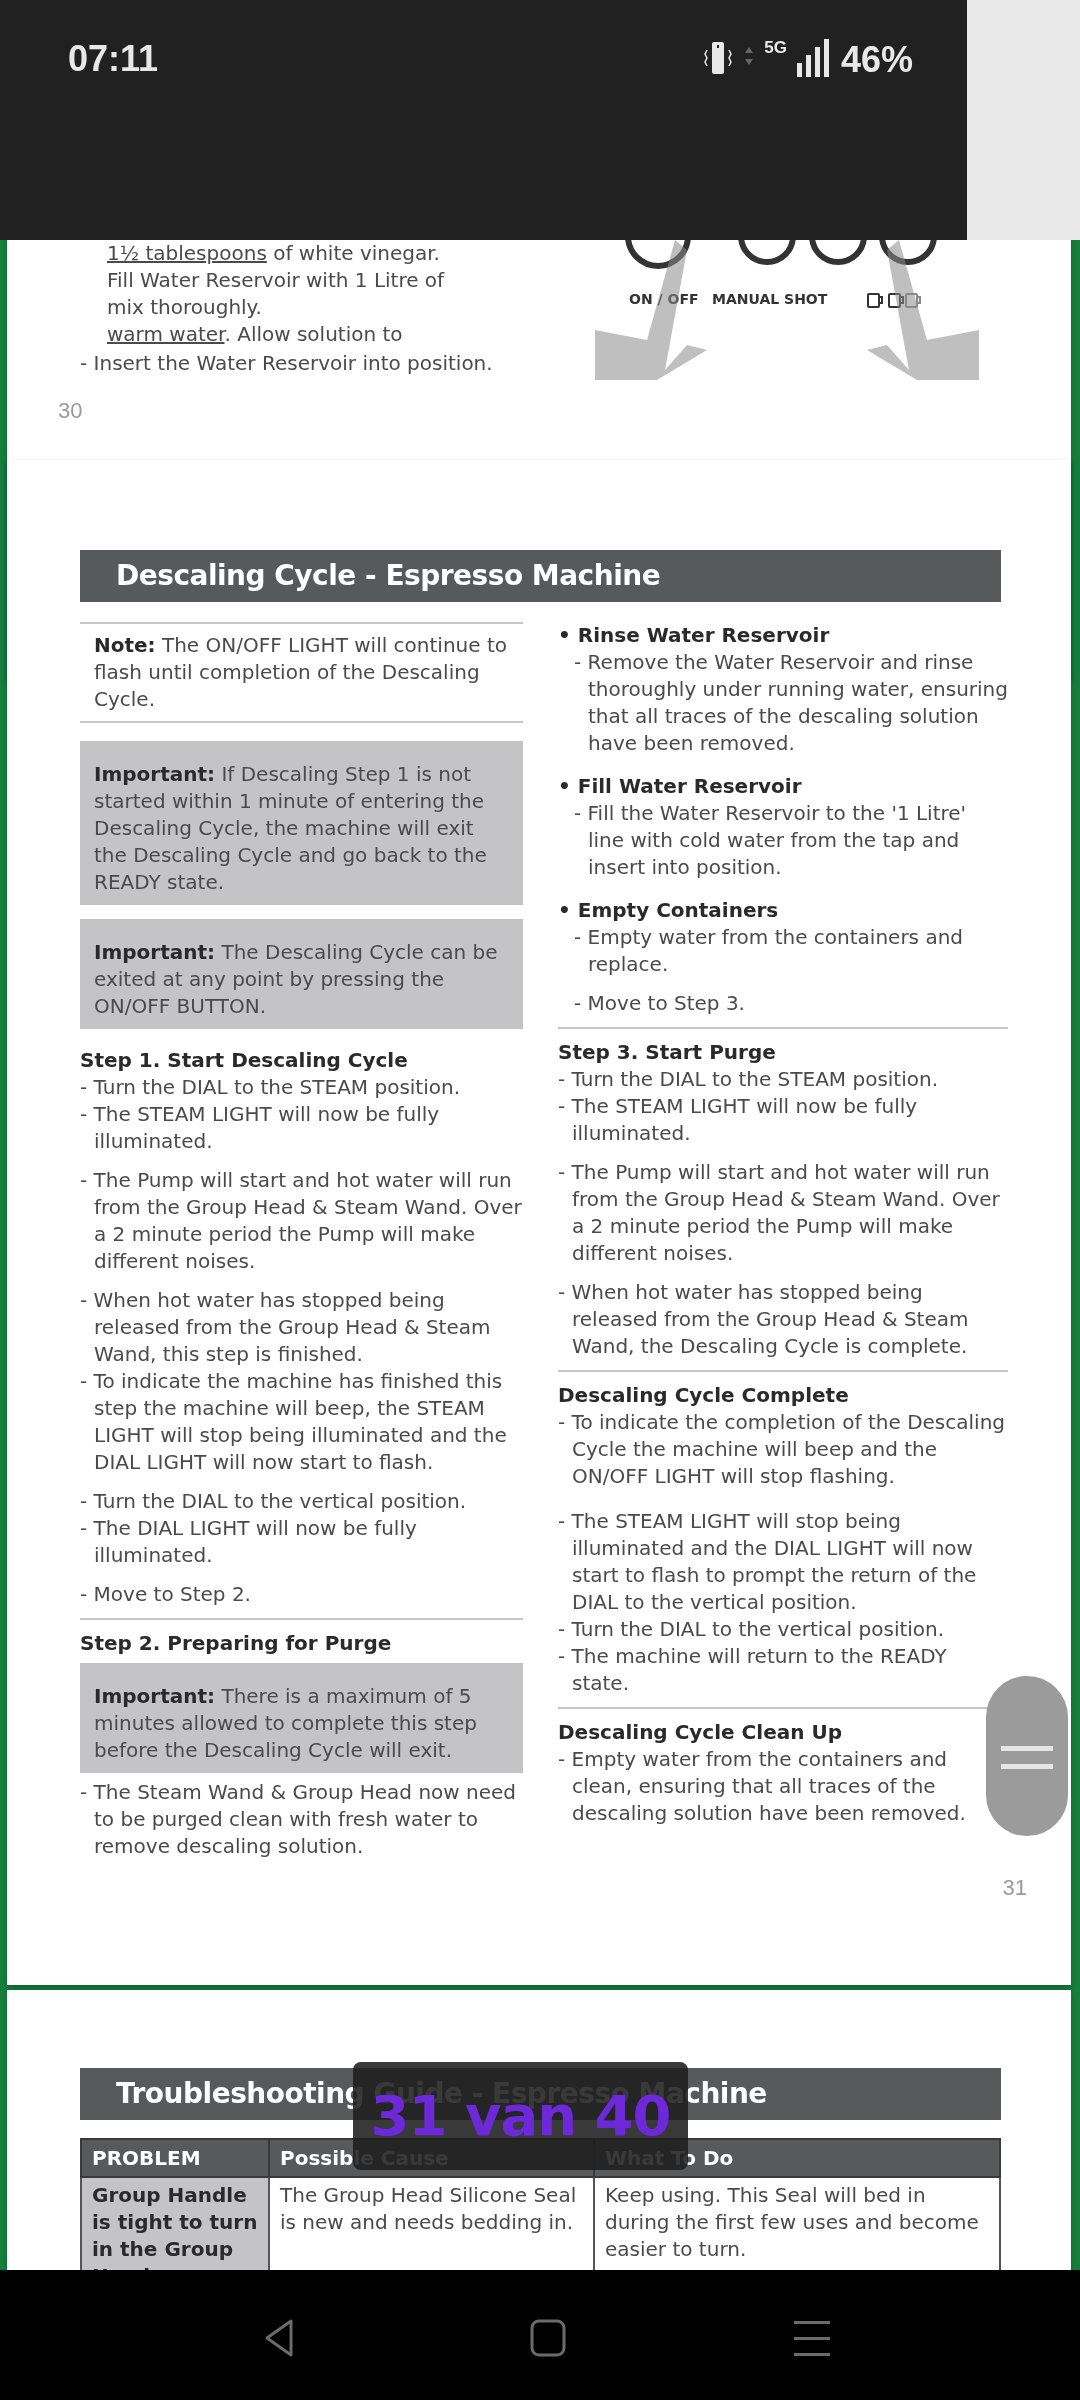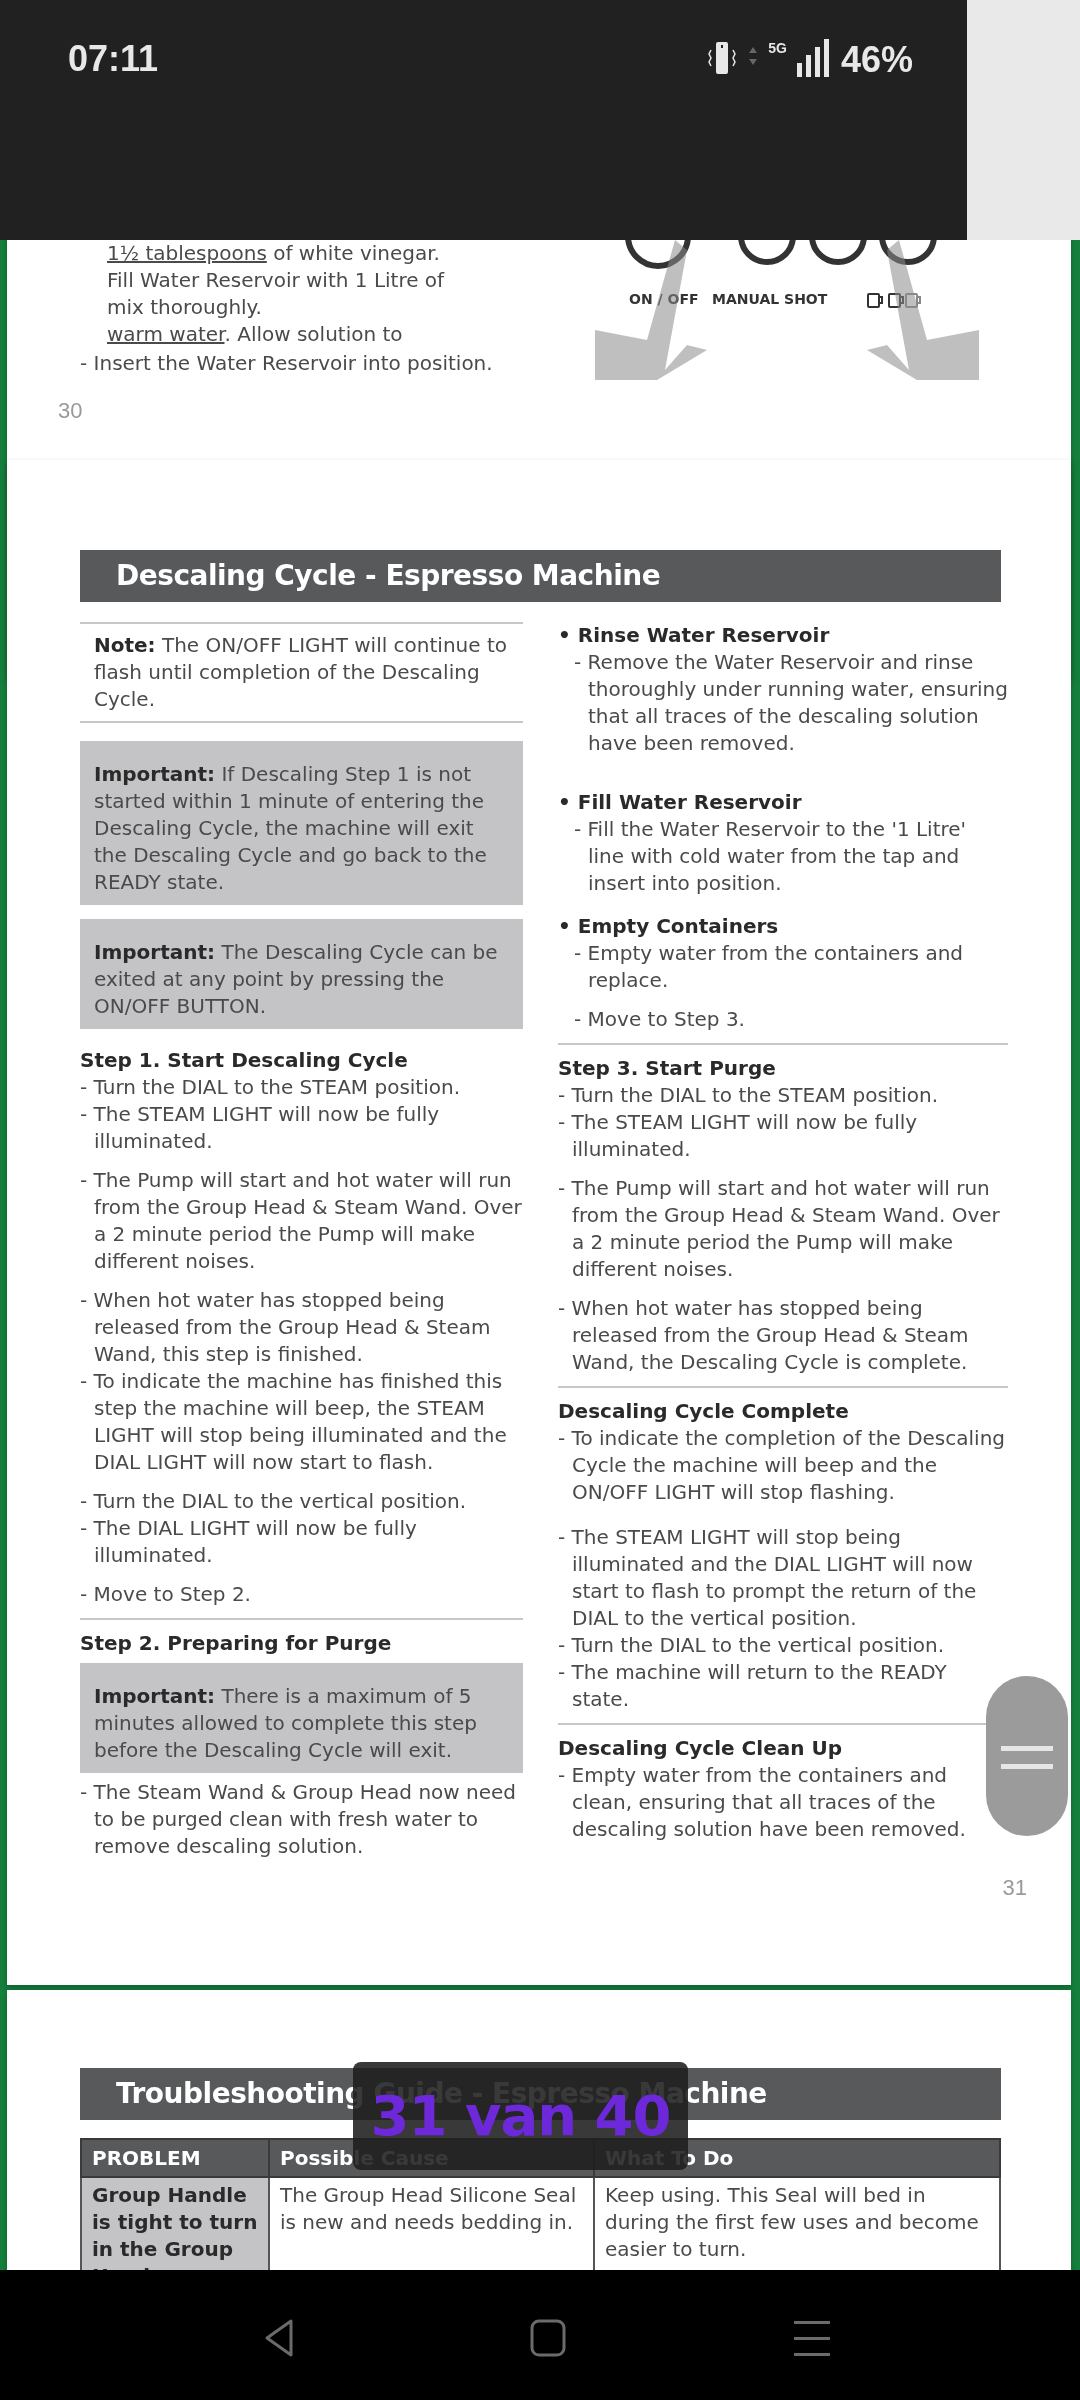--- a/index.html
+++ b/index.html
@@ -4,21 +4,21 @@
 <style>
   * { box-sizing: border-box; margin: 0; padding: 0; }
   html, body { width: 1080px; height: 2400px; overflow: hidden; background: #e9e9e9; }
   body { position: relative; font-family: "DejaVu Sans", sans-serif; color: #444; }
 
   
   .status-bar { position: absolute; left: 0; top: 0; width: 967px; height: 240px; background: #212121; z-index: 10; }
   .status-time { position: absolute; left: 68px; top: 38px; font-family: "Liberation Sans", sans-serif; font-weight: bold; font-size: 36px; color: #e8e8e8; }
   .status-right { position: absolute; right: 54px; top: 38px; display: flex; align-items: center; gap: 10px; color: #e8e8e8; }
   .status-battery { font-family: "Liberation Sans", sans-serif; font-weight: bold; font-size: 36px; }
-  .status-5g { font-family: "Liberation Sans", sans-serif; font-weight: bold; font-size: 14px; position: relative; top: -12px; }
+  .status-5g { font-family: "Liberation Sans", sans-serif; font-weight: bold; font-size: 17px; position: relative; top: -12px; }
 
   
   .viewer { position: absolute; left: 0; top: 240px; width: 1080px; height: 2030px; background: #15803d; overflow: hidden; }
 
   .page { position: absolute; left: 7px; width: 1064px; background: #fff; box-shadow: 0 3px 6px rgba(0,0,0,0.25); }
   .page-30 { top: -40px; height: 478px; }
   .page-31 { top: 220px; height: 1525px; }
   .page-32 { top: 1750px; height: 400px; }
 
   .doc-text { font-family: "DejaVu Sans", sans-serif; font-size: 20px; line-height: 27px; color: #4a4a4a; }
@@ -179,21 +179,21 @@
       <div class="step-title" style="margin-top:6px;margin-bottom:6px">Step 2. Preparing for Purge</div>
       <div class="imp-box" style="margin-bottom:6px">
         <span class="b">Important:</span><span> There is a maximum of 5 minutes allowed to complete this step before the Descaling Cycle will exit.</span>
       </div>
       <div class="dash">- The Steam Wand &amp; Group Head now need to be purged clean with fresh water to remove descaling solution.</div>
     </div>
 
     <div class="col col-right doc-text">
       <div class="bullet-title">• Rinse Water Reservoir</div>
       <div class="sub">- Remove the Water Reservoir and rinse thoroughly under running water, ensuring that all traces of the descaling solution have been removed.</div>
-      <div class="bullet-title gap" style="margin-top:32px">• Fill Water Reservoir</div>
+      <div class="bullet-title gap" style="margin-top:16px">• Fill Water Reservoir</div>
       <div class="sub">- Fill the Water Reservoir to the '1 Litre' line with cold water from the tap and insert into position.</div>
       <div class="bullet-title gap" style="margin-top:16px">• Empty Containers</div>
       <div class="sub">- Empty water from the containers and replace.</div>
       <div class="sub gap">- Move to Step 3.</div>
       <div class="rule"></div>
 
       <div class="step-title" style="margin-top:6px">Step 3. Start Purge</div>
       <div class="dash">- Turn the DIAL to the STEAM position.</div>
       <div class="dash">- The STEAM LIGHT will now be fully illuminated.</div>
       <div class="dash gap">- The Pump will start and hot water will run from the Group Head &amp; Steam Wand. Over a 2 minute period the Pump will make different noises.</div>

